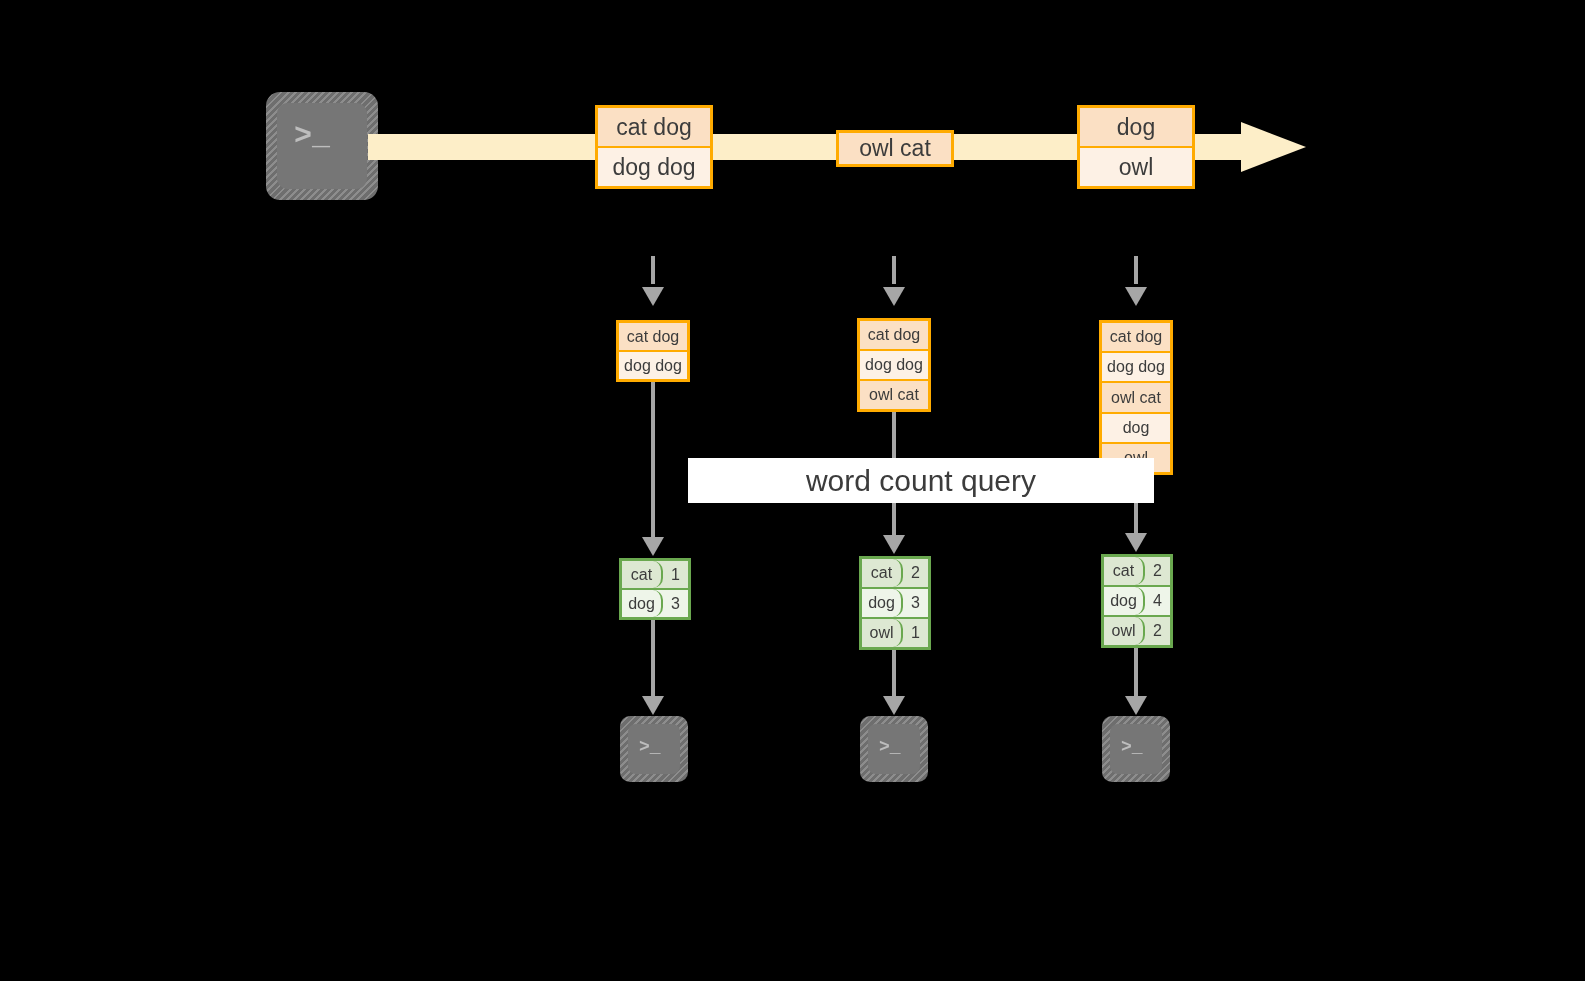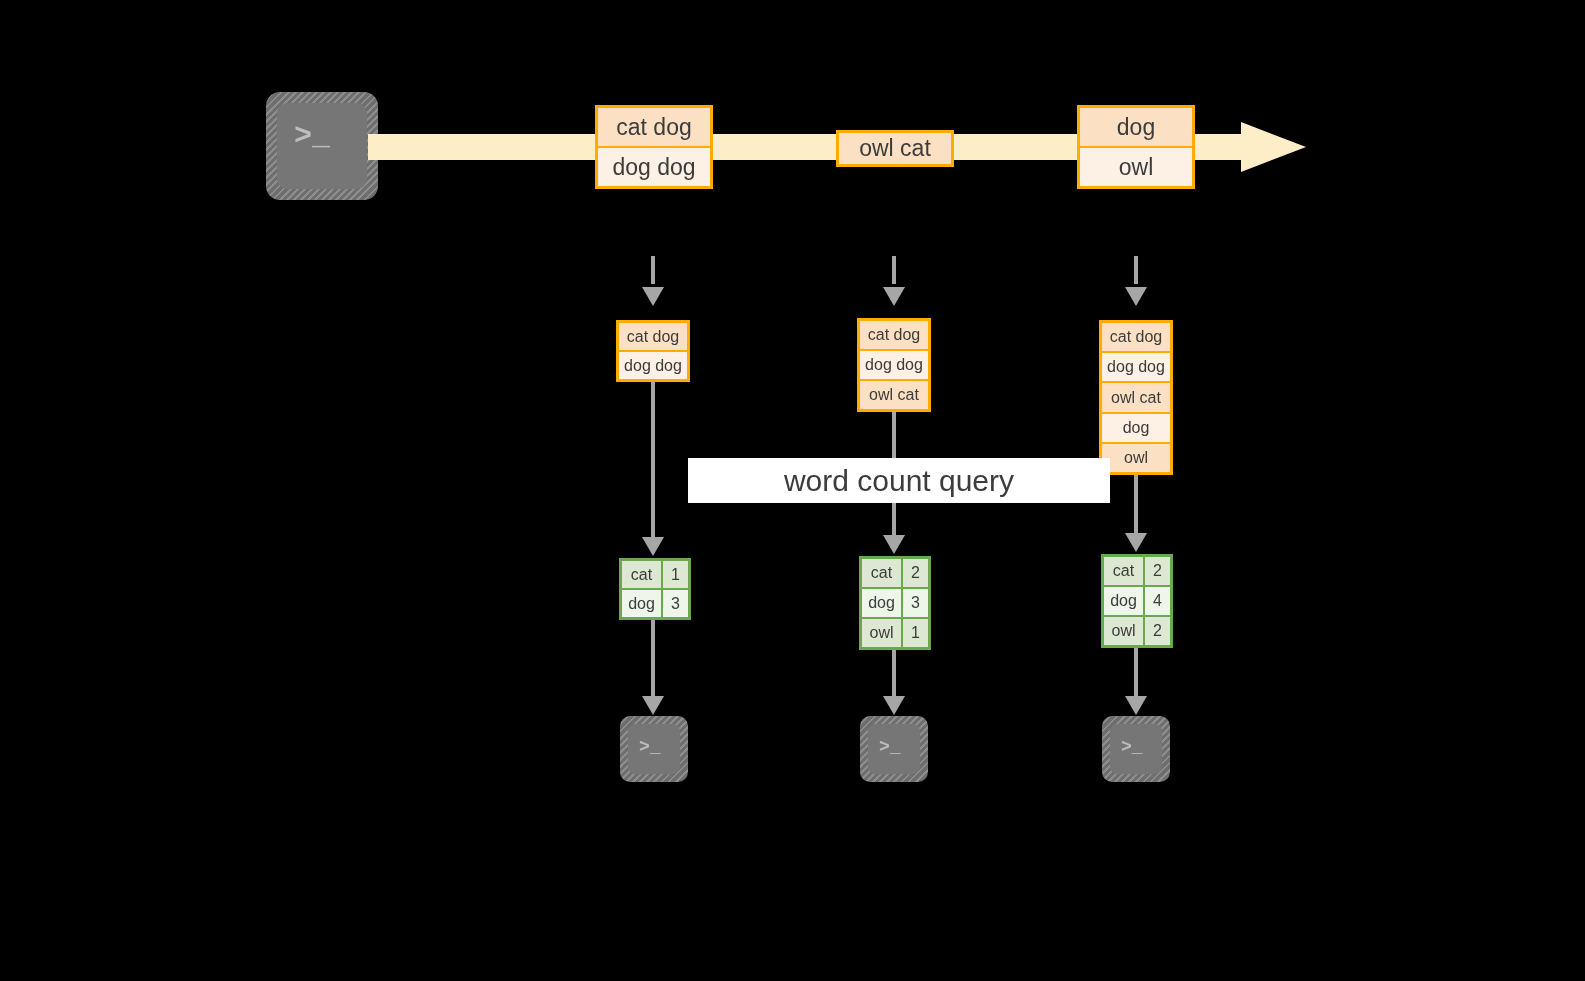--- a/index.html
+++ b/index.html
@@ -112,20 +112,21 @@
   .trow:last-child { border-bottom: none; }
   .trow.dark { background: #dde8d2; }
   .tcell {
     display: flex;
     align-items: center;
     justify-content: center;
     font-size: 16px;
     color: #3c3c3c;
     box-sizing: border-box;
     white-space: nowrap;
+    border-radius: 10px;
   }
   .tcell.word { flex: 0 0 41px; border-right: 2px solid #6aa84f; }
   .tcell.num  { flex: 1 1 auto; }
 
   
   .vline {
     position: absolute;
     background: #a6a6a6;
     width: 4px;
   }
@@ -280,17 +281,17 @@
 
   <div class="vline" style="left:1134px; top:648px; height:48px;"></div>
   <div class="vhead" style="left:1125px; top:696px;"></div>
 
   <div class="terminal small" style="left:1102px; top:716px; width:68px; height:66px;">
     <div class="screen">
       <span class="prompt">&gt;_</span>
     </div>
   </div>
 
-  <div class="query-label" style="left:688px; top:458px; width:422px; height:45px;">
+  <div class="query-label" style="left:688px; top:458px; width:466px; height:45px;">
     <span>word count query</span>
   </div>
 
 </div>
 
 </body></html>

